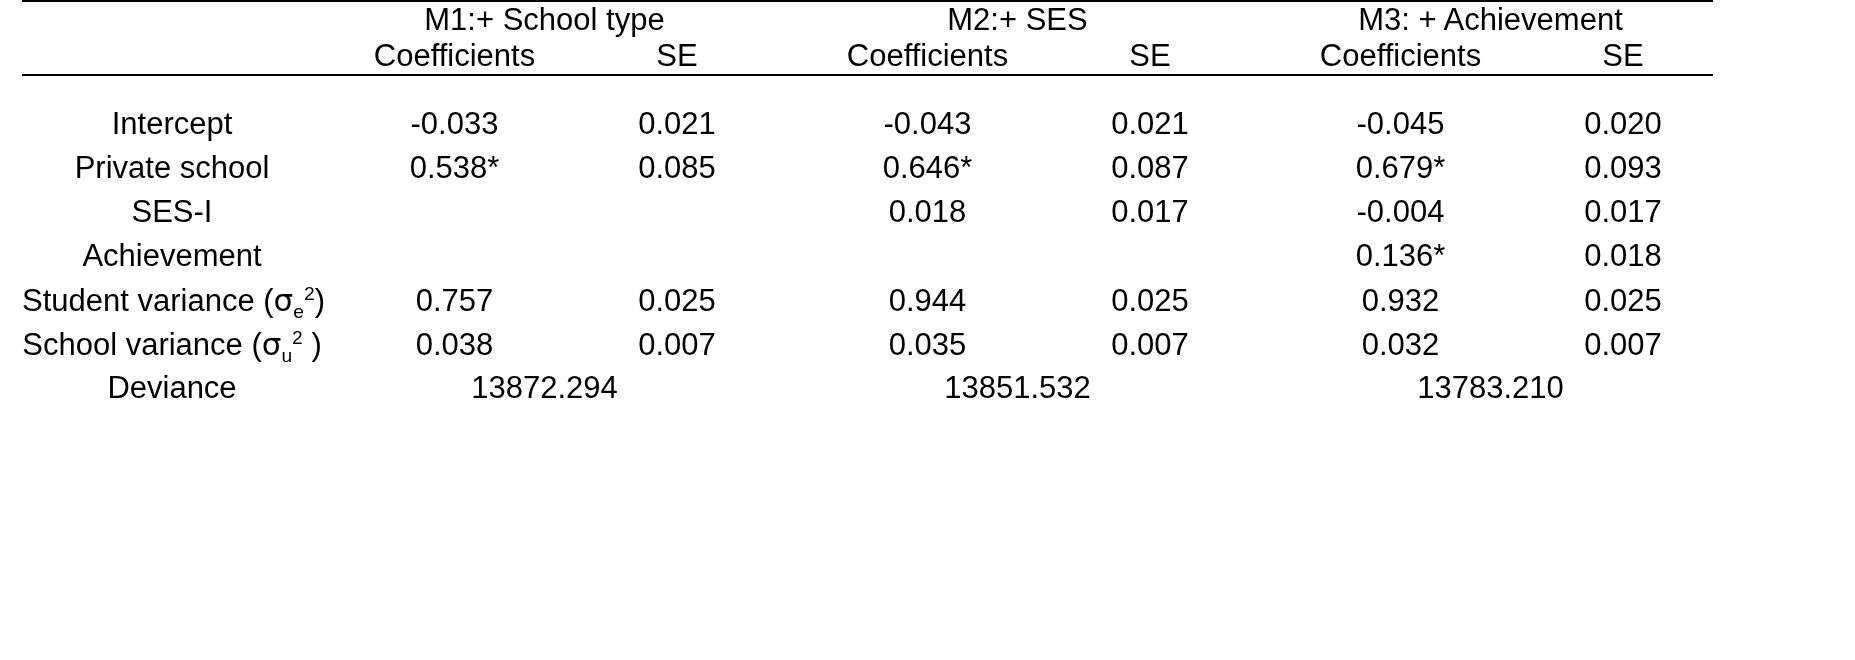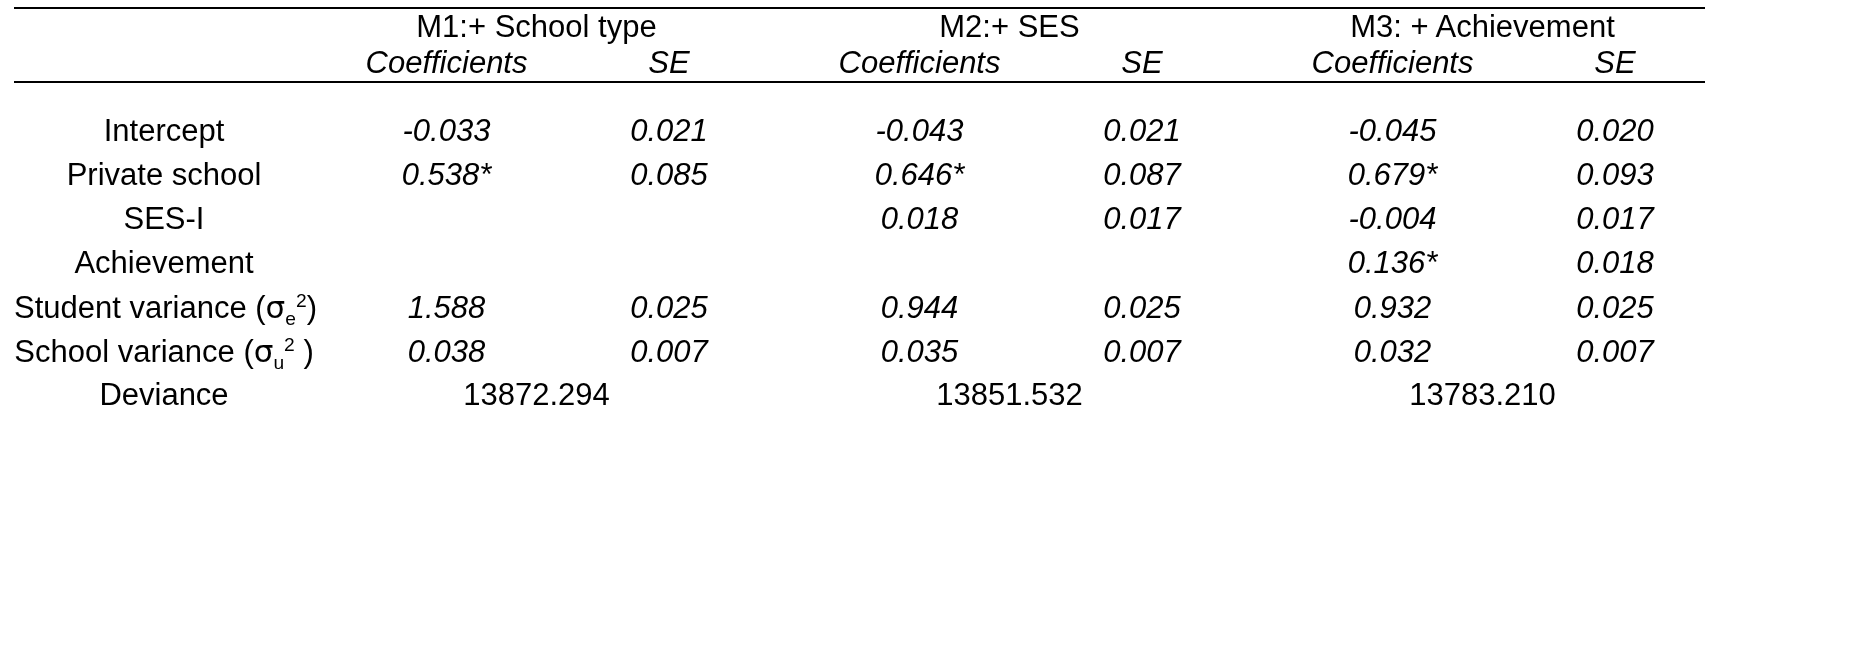--- a/index.html
+++ b/index.html
@@ -11,22 +11,21 @@
     width: 1855px;
     height: 660px;
     font-family: "Liberation Sans", sans-serif;
     color: #000000;
     overflow: hidden;
   }
   .table-wrap {
     position: relative;
     width: 1480px;
     box-sizing: border-box;
-    padding: 0 14px;
-    margin-top: 7px;
+    padding: 0 22px;
   }
   table.stats {
     width: 100%;
     border-collapse: collapse;
     table-layout: fixed;
     font-size: 31px;
   }
   table.stats td, table.stats th {
     padding: 0;
     font-weight: normal;
@@ -47,38 +46,36 @@
   .group-head td {
     text-align: center;
     padding-top: 10px;
     padding-bottom: 12px;
     font-size: 31px;
   }
   .sub-head td {
     text-align: center;
     padding-top: 8px;
     padding-bottom: 13px;
-    font-style: italic;
     font-size: 31px;
   }
   .spacer td {
     height: 30px;
   }
   tr.data td {
     height: 44px;
   }
   td.label {
     text-align: center;
     white-space: nowrap;
     padding-right: 6px;
   }
   td.num {
     text-align: center;
     white-space: nowrap;
-    font-style: italic;
   }
   td.num.coef {
     
     padding-right: 0;
   }
   td.deviance {
     text-align: center;
   }
   .sub {
     font-size: 0.62em;
@@ -183,21 +180,21 @@
         <td class="num coef"></td>
         <td class="num"></td>
         <td></td>
         <td class="num coef">0.136*</td>
         <td class="num">0.018</td>
       </tr>
 
 
       <tr class="data">
         <td class="label">Student variance (<span class="greek">σ</span><span class="sub">e</span><span class="sup">2</span>)</td>
-        <td class="num coef">1.588</td>
+        <td class="num coef">0.757</td>
         <td class="num">0.025</td>
         <td></td>
         <td class="num coef">0.944</td>
         <td class="num">0.025</td>
         <td></td>
         <td class="num coef">0.932</td>
         <td class="num">0.025</td>
       </tr>
 
       <tr class="data">

